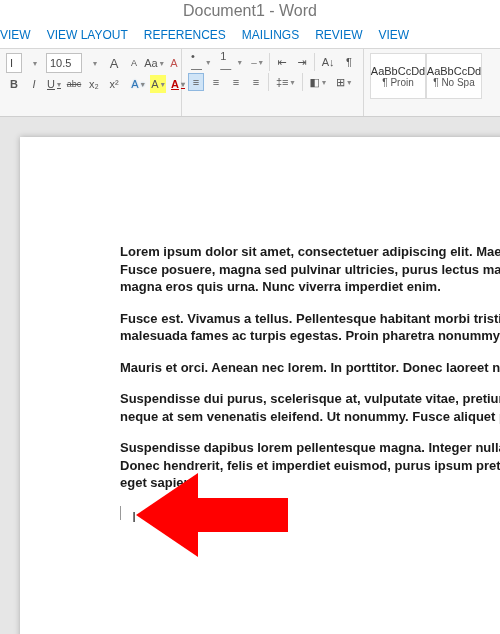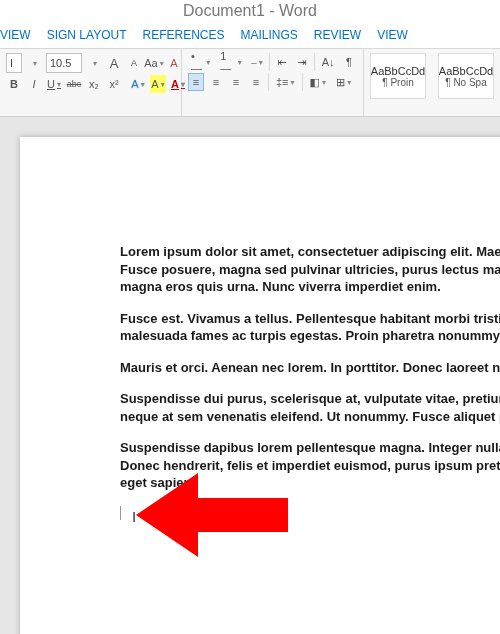--- a/index.html
+++ b/index.html
@@ -11,21 +11,21 @@
   .group { border-right: 1px solid #d8d8d8; padding: 4px 6px 2px 6px; display: flex; flex-direction: column; justify-content: space-between; }
   .group-label { text-align: center; font-size: 10px; color: #777; padding-top: 2px; }
   .row { display: flex; align-items: center; gap: 4px; margin-bottom: 2px; }
   .ctrl { display: inline-flex; align-items: center; justify-content: center; min-width: 16px; height: 18px; font-size: 11px; color: #555; border: 1px solid transparent; background: transparent; padding: 0 2px; }
   input.combo { width: 36px; height: 20px; font-size: 11px; border: 1px solid #c1c1c1; background: #fff; padding: 0 3px; color:#444; }
   input.font { width: 16px; }
   .dd::after { content: "▾"; font-size: 8px; margin-left: 2px; color: #888; }
   .sep { width: 1px; background: #d8d8d8; height: 18px; }
   .highlight { background: #ffff66; padding: 0 4px; }
   .fontcolor { color: #c00000; font-weight: bold; text-decoration: underline; }
-  .styles { display: flex; gap: 12px; }
+  .styles { display: flex; gap: 0; }
   .stylebox { width: 56px; height: 46px; border: 1px solid #dcdcdc; background: #fff; display:flex; flex-direction:column; align-items:center; justify-content:center; font-size:10px; color:#555; }
   .stylebox .sample { font-size: 11px; color:#333; }
   .launcher { text-align: right; font-size: 9px; color: #888; padding-right: 2px; }
   .canvas { position: relative; background: #e6e6e6; height: calc(634px - 22px - 31px - 68px); padding: 20px 0 0 20px; }
   .page { background: #fff; width: 600px; min-height: 700px; box-shadow: 0 0 6px rgba(0,0,0,.25); padding: 106px 20px 20px 100px; position: relative; }
   .page p { font: bold 13px/1.35 "Calibri","Segoe UI",Arial,sans-serif; color:#1a1a1a; margin-bottom: 14px; white-space: nowrap; overflow: hidden; }
   .cursor-spot { position: relative; height: 18px; }
   .text-caret { display:inline-block; width:1px; height:14px; background:#999; vertical-align:middle; }
   .ibeam { position:absolute; left:12px; top:2px; font-size:15px; color:#333; }
   .arrow { position:absolute; pointer-events:none; }
@@ -35,21 +35,21 @@
 </style>
 </head>
 <body>
 
 <div class="titlebar">
   <span>Document1 - Word</span>
 </div>
 
 <div class="tabs">
   <span>VIEW</span>
-  <span>SIGN LAYOUT</span>
+  <span>VIEW LAYOUT</span>
   <span>REFERENCES</span>
   <span>MAILINGS</span>
   <span>REVIEW</span>
   <span>VIEW</span>
 </div>
 
 <div class="ribbon">
   <div class="group" style="width:182px">
     <div>
       <div class="row">

